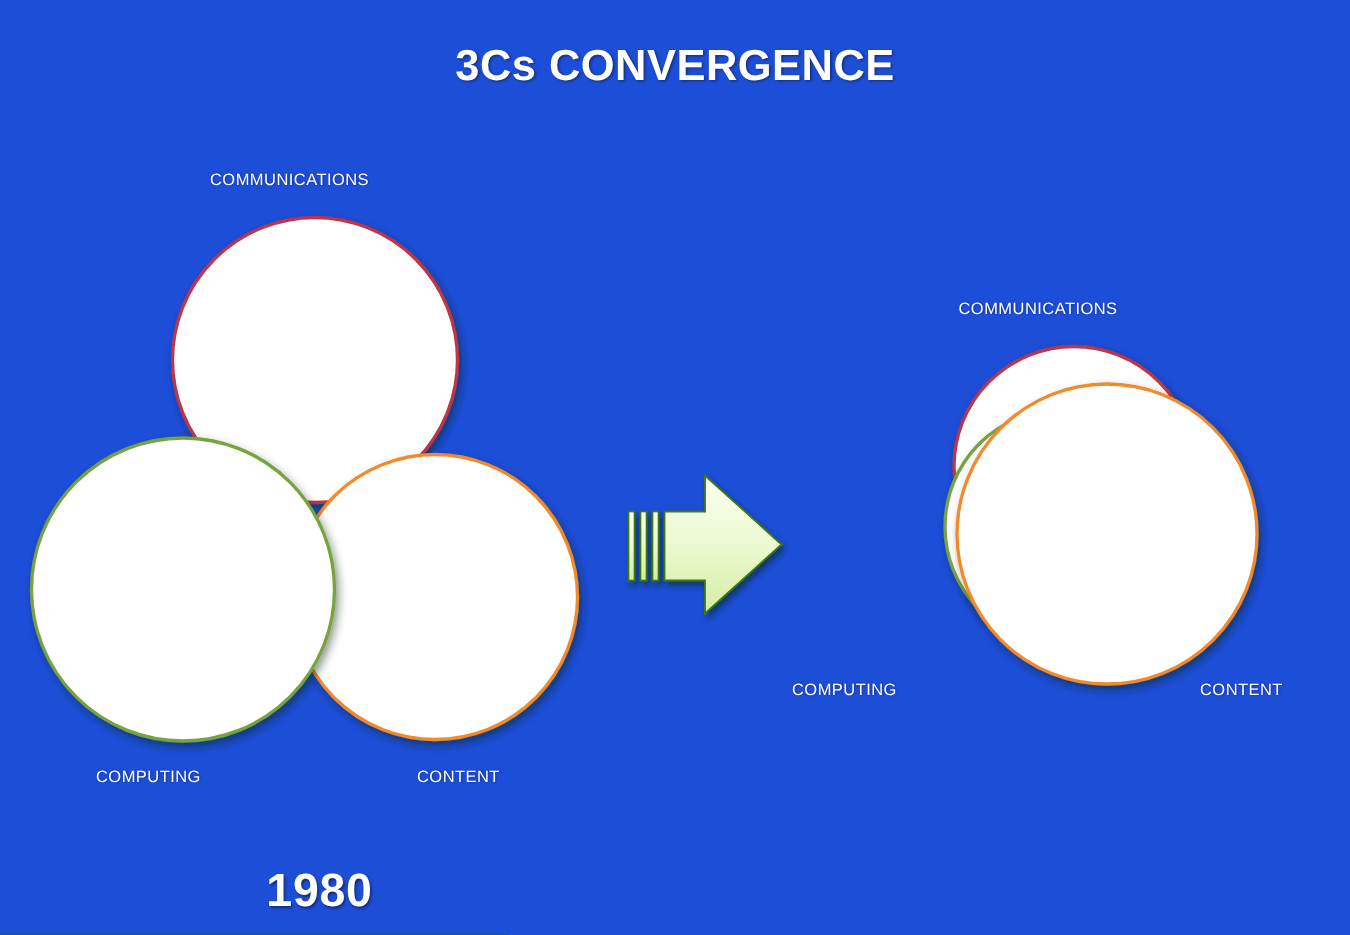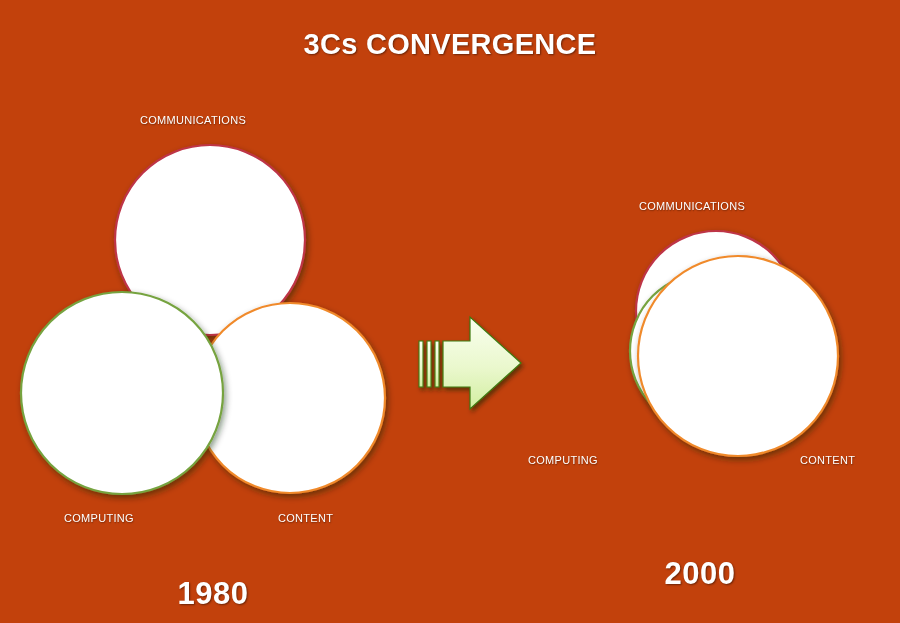--- a/index.html
+++ b/index.html
@@ -68,21 +68,21 @@
   #year-left                 { left: 133px; top: 556px; width: 160px; margin-top: 20px; }
   
   #label-right-communications { left: 639px; top: 200px; }
   #label-right-computing      { left: 528px; top: 454px; }
   #label-right-content        { left: 800px; top: 454px; }
   #year-right                 { left: 620px; top: 556px; width: 160px; }
 </style>
 </head>
 <body style="background: rgb(0, 100, 0);">
 
-<div id="slide" style="background: #c2410c;">
+<div id="slide" style="background: #1d4ed8;">
 
   <div id="slide-title" style="color: rgb(255, 255, 255);">3Cs CONVERGENCE</div>
 
   <svg class="venn-svg" viewBox="0 0 900 623" preserveAspectRatio="none" aria-hidden="true">
     <defs>
       <filter id="circShadowL" x="-25%" y="-25%" width="150%" height="150%">
         <feDropShadow dx="2" dy="3" stdDeviation="3" flood-color="#002200" flood-opacity="0.45"></feDropShadow>
       </filter>
       <linearGradient id="arrowGrad" x1="0" y1="0" x2="0" y2="1">
         <stop offset="0%" stop-color="#FAFFF0"></stop>
@@ -111,15 +111,14 @@
   </svg>
 
   <div class="label" id="label-left-communications">COMMUNICATIONS</div>
   <div class="label" id="label-left-computing">COMPUTING</div>
   <div class="label" id="label-left-content">CONTENT</div>
   <div class="year" id="year-left">1980</div>
 
   <div class="label" id="label-right-communications">COMMUNICATIONS</div>
   <div class="label" id="label-right-computing">COMPUTING</div>
   <div class="label" id="label-right-content">CONTENT</div>
-  <div class="year" id="year-right">2000</div>
 
 </div>
 
 </body></html>

